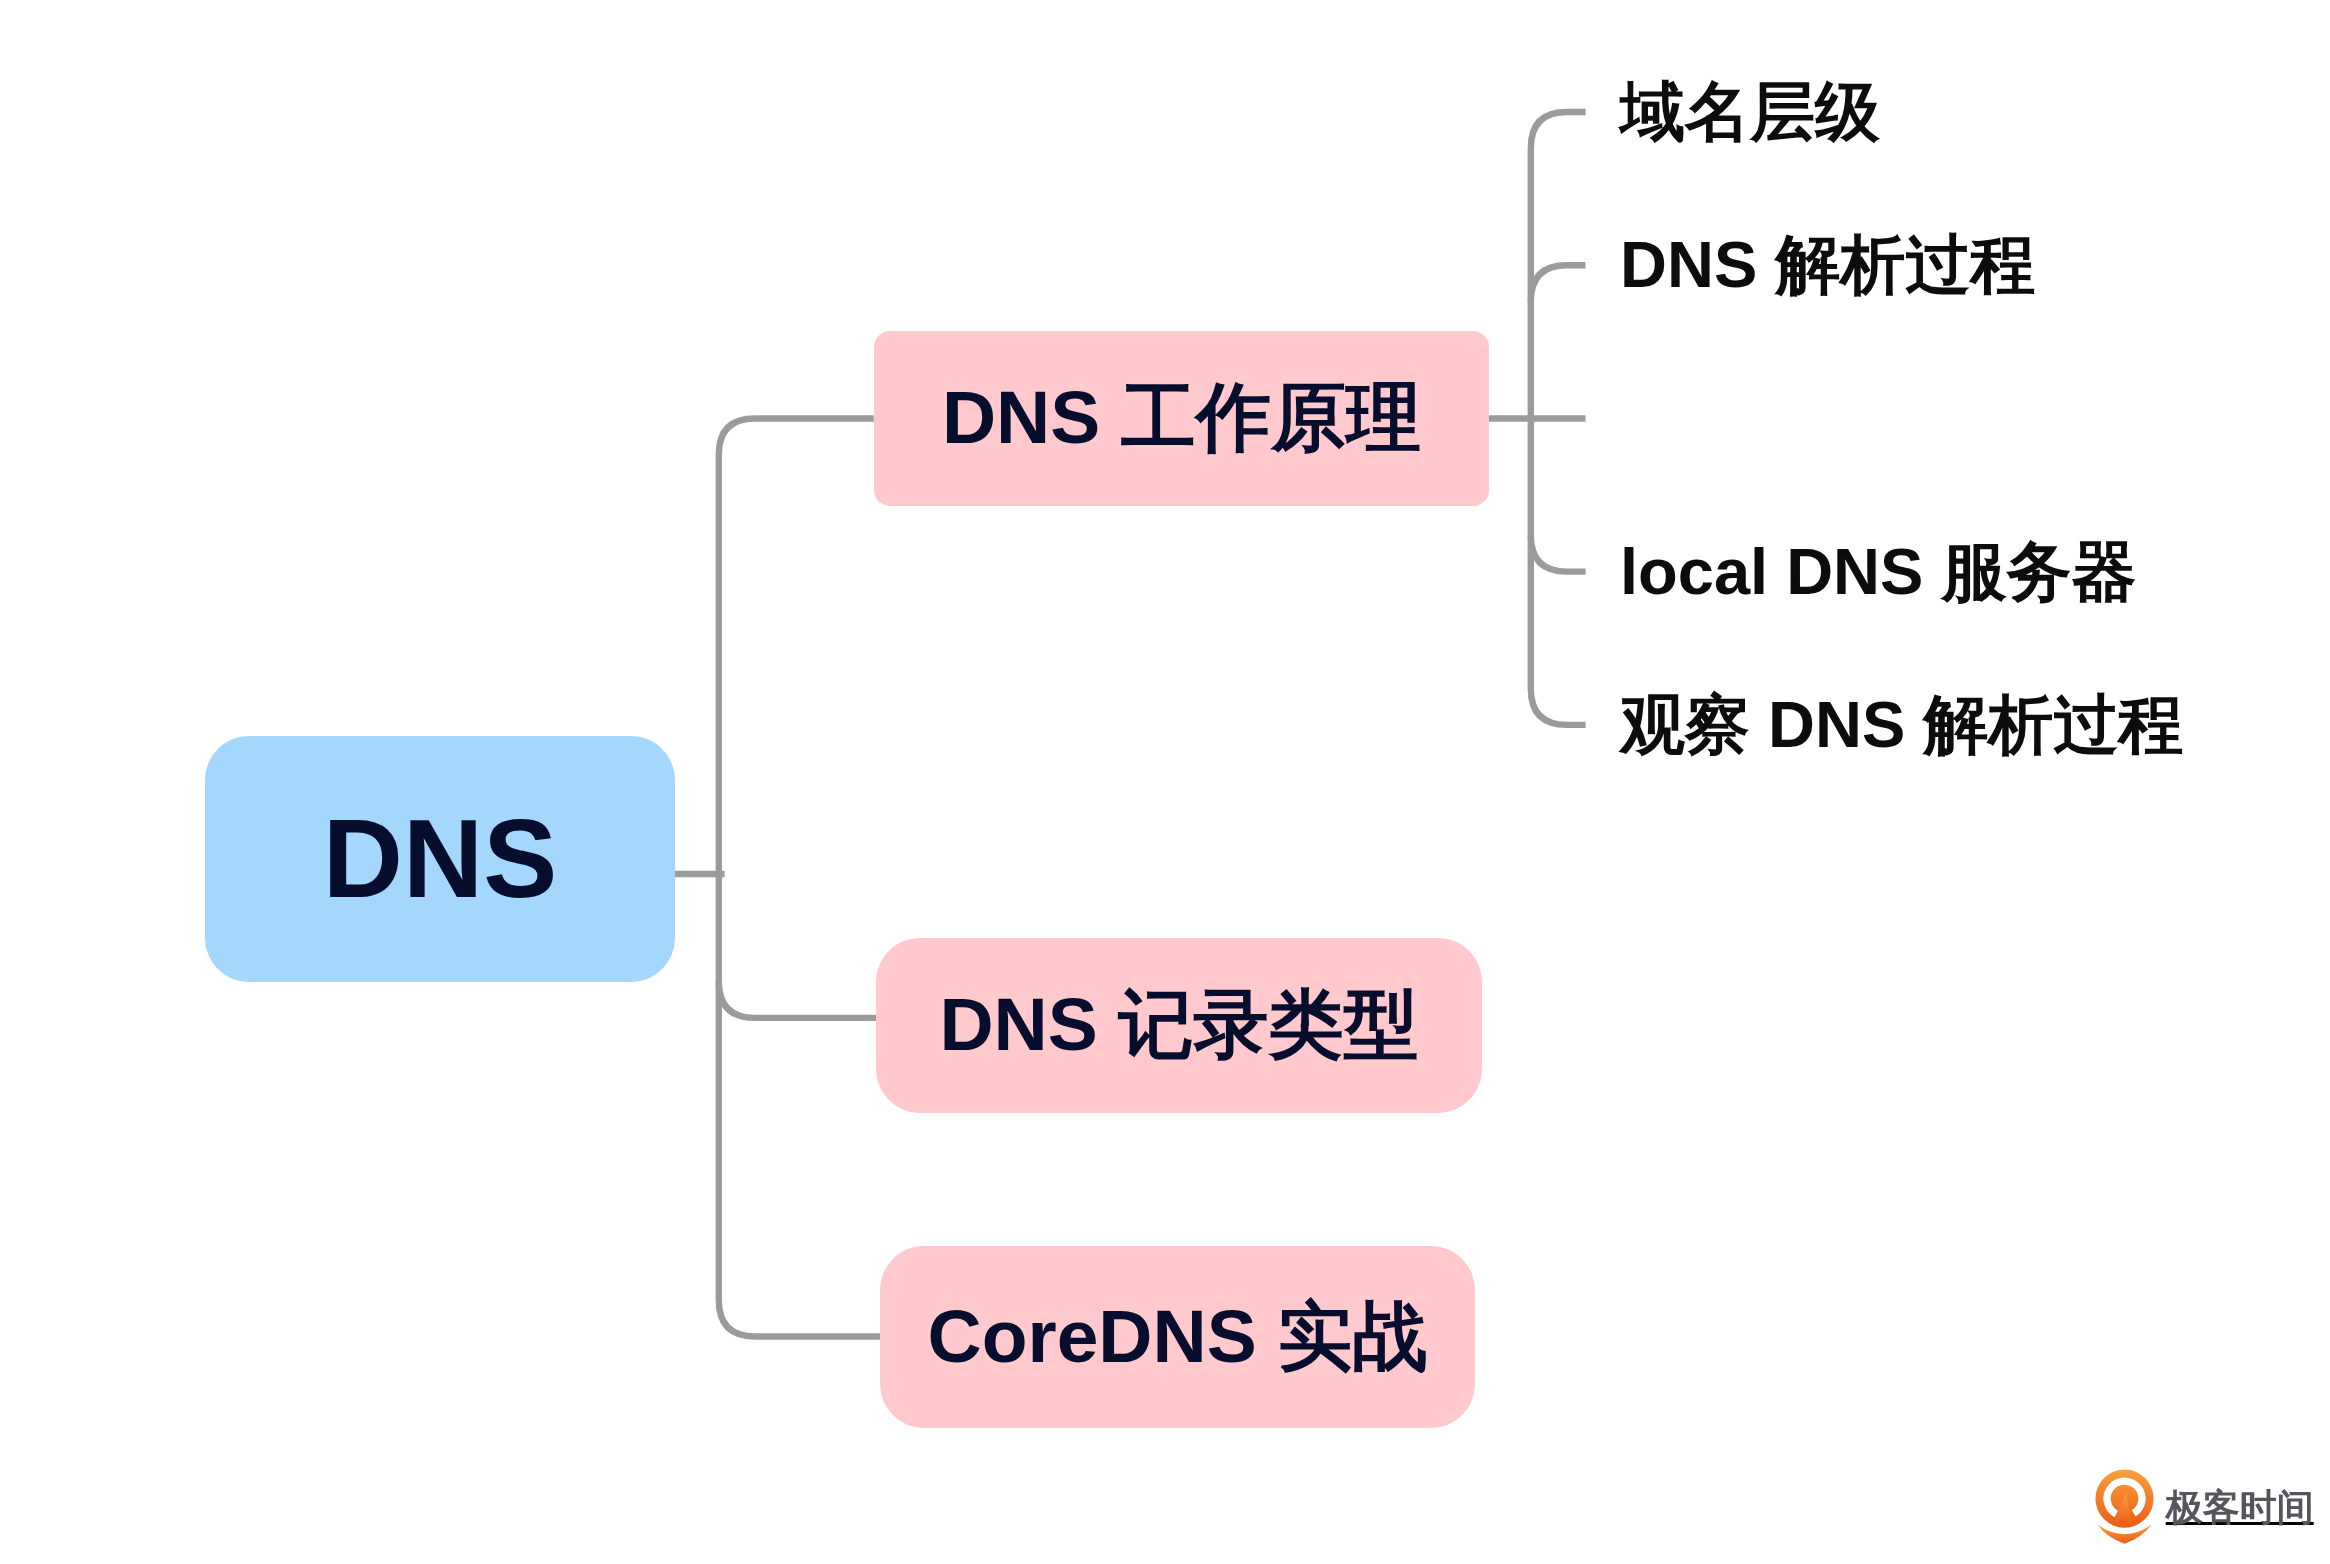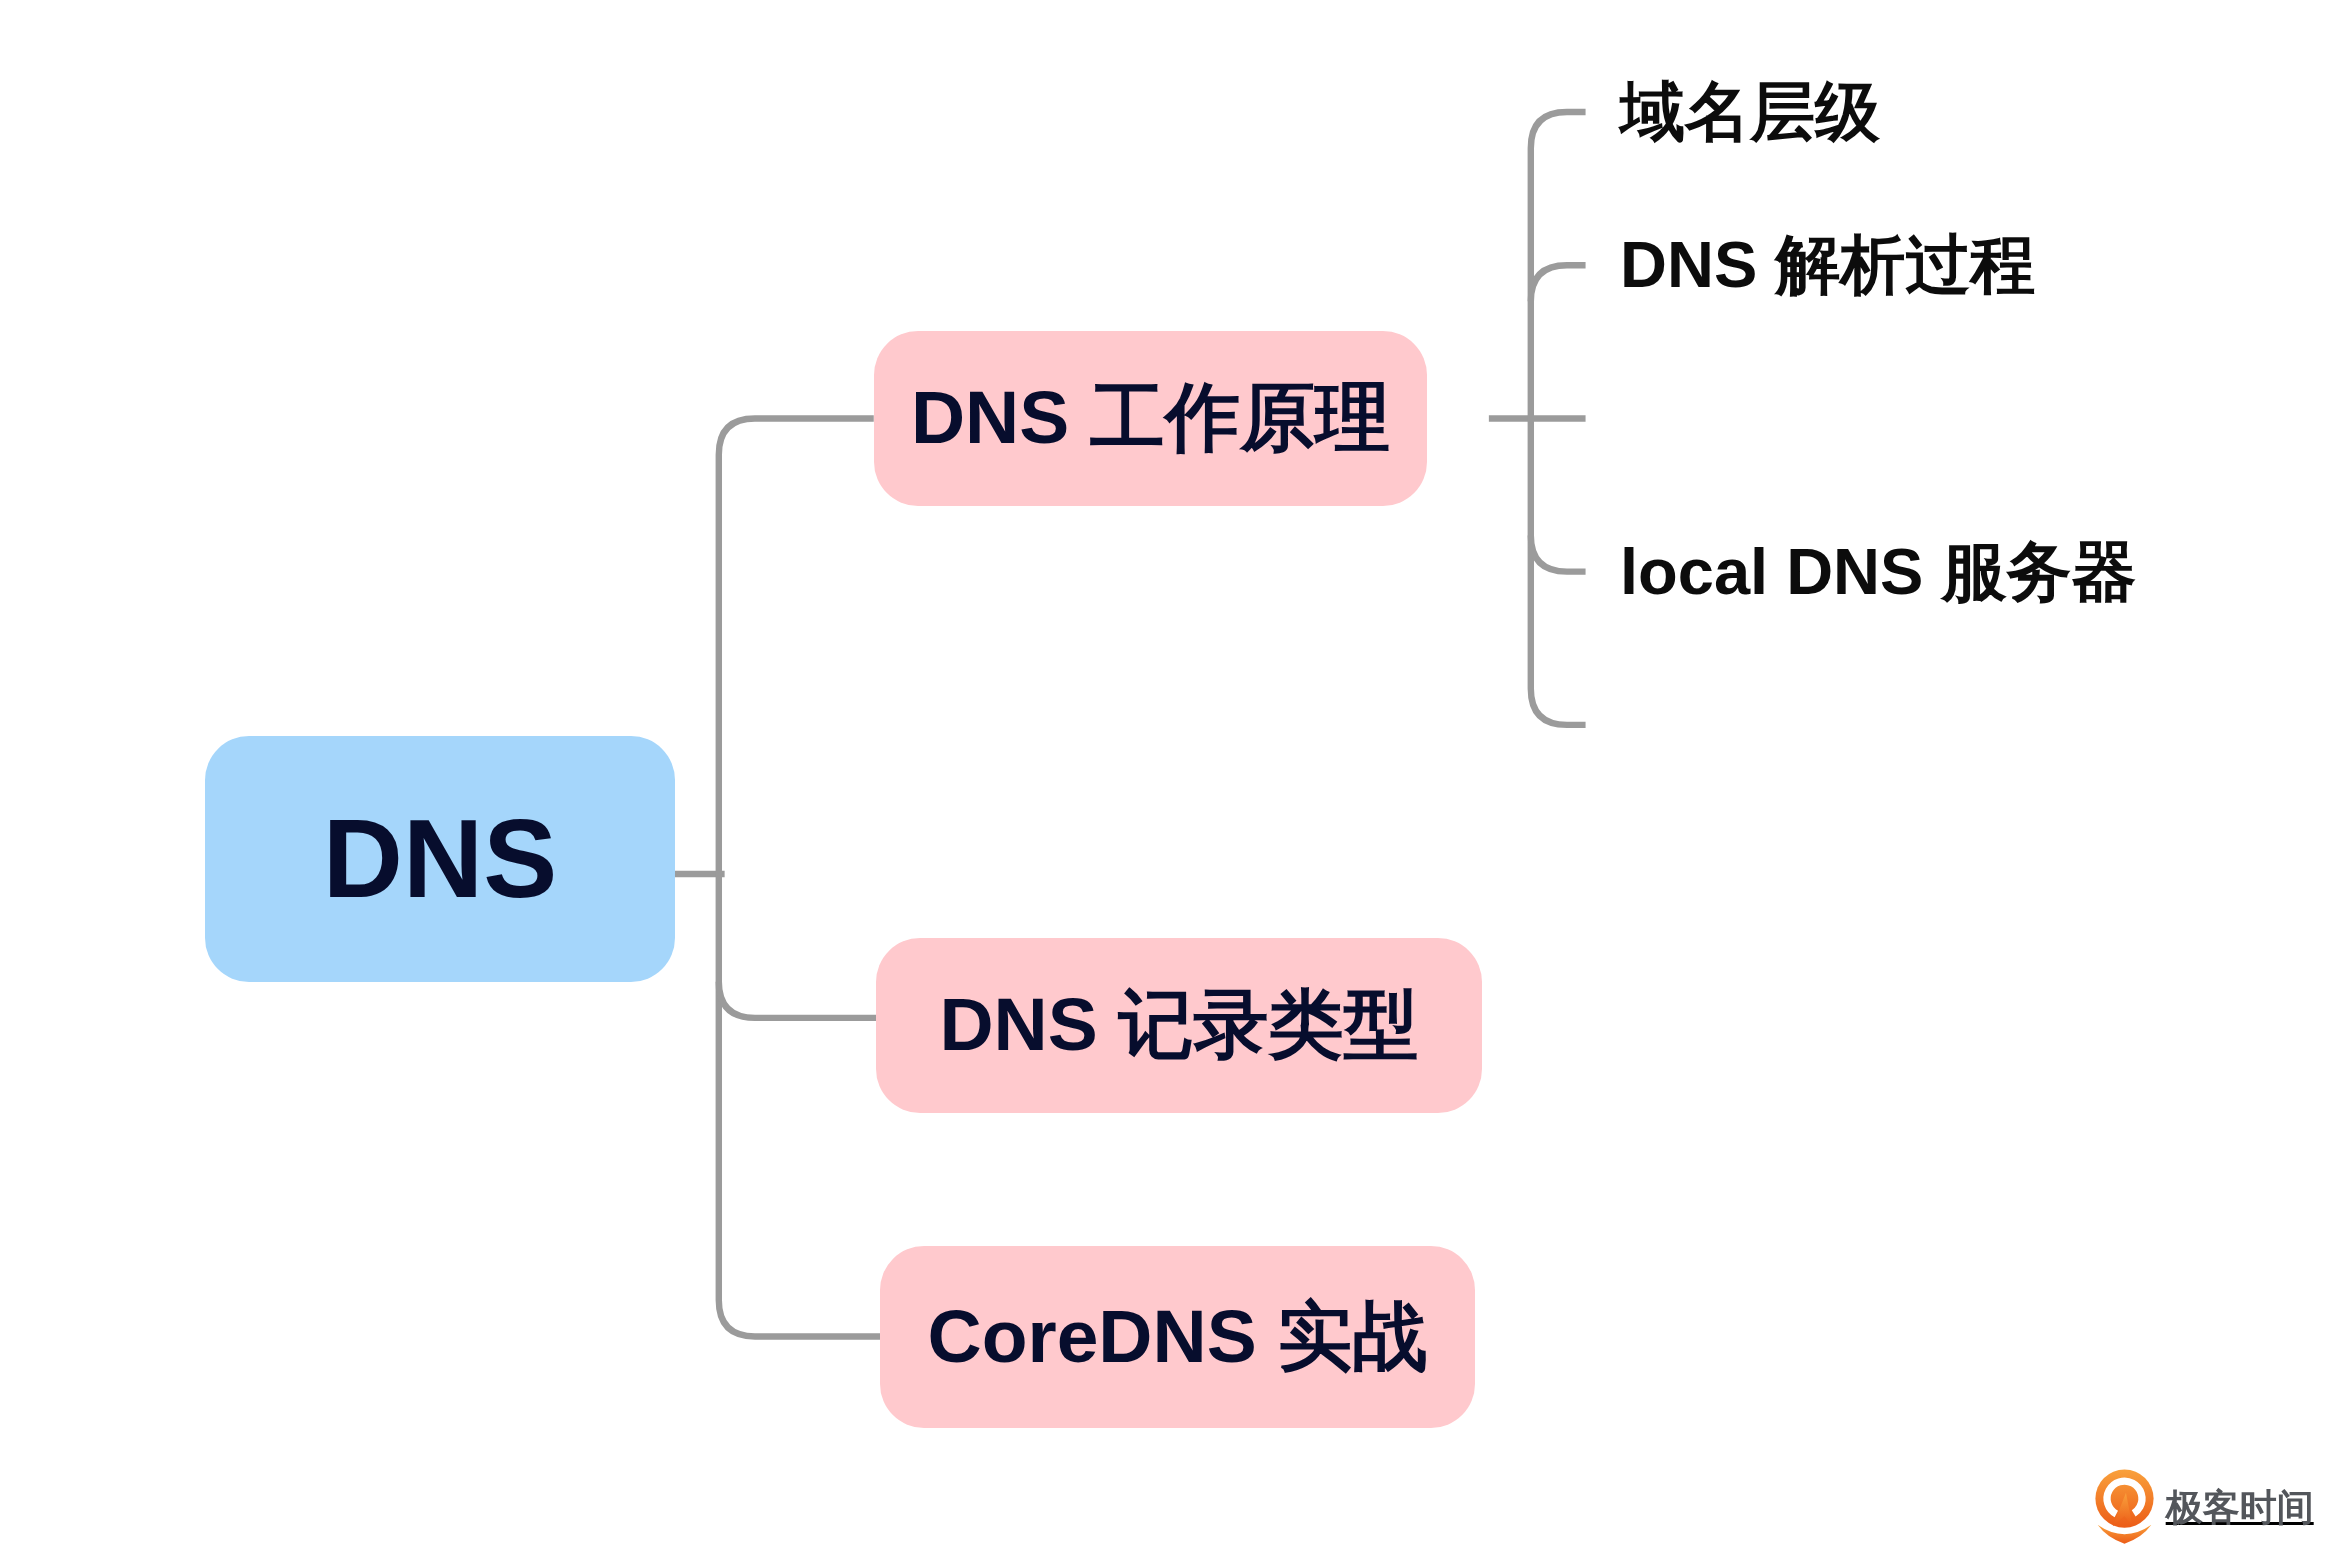--- a/index.html
+++ b/index.html
@@ -26,21 +26,21 @@
     font-weight: 600;
     color: #070d2d;
     box-sizing: border-box;
   }
   #root-node {
     left: 205px; top: 736px; width: 470px; height: 246px;
     background: #a5d6fb;
     font-size: 111px;
   }
   .branch-node { background: #ffc9cd; font-size: 75px; }
-  #branch-node-0 { left: 874px; top: 331px;  width: 553px; height: 175px; }
+  #branch-node-0 { left: 874px; top: 331px;  width: 615px; height: 175px; border-radius: 16px; }
   #branch-node-1 { left: 876px; top: 930px; width: 606px; height: 175px; margin-top: 8px; }
   #branch-node-2 { left: 880px; top: 1246px; width: 595px; height: 182px; }
   .leaf {
     position: absolute; left: 1620px; height: 87px;
     display: flex; align-items: center;
     font-size: 65px; font-weight: 600;
     color: #0c0c0c; white-space: nowrap;
   }
   #leaf-0 { top: 68px; align-items: center; }
   #leaf-1 { top: 221px; }
@@ -96,20 +96,23 @@
 
   <div class="leaf" id="leaf-0">
     <span>域名层级</span>
   </div>
   <div class="leaf" id="leaf-1">
     <span>DNS 解析过程</span>
   </div>
   <div class="leaf" id="leaf-3">
     <span>local DNS 服务器</span>
   </div>
+  <div class="leaf" id="leaf-4">
+    <span>观察 DNS 解析过程</span>
+  </div>
 
   <div id="footer-logo">
     <svg viewBox="0 0 100 110">
       <defs>
         <linearGradient id="gk-grad" x1="0" y1="0" x2="0" y2="1">
           <stop offset="0" stop-color="#f9a13c"></stop>
           <stop offset="1" stop-color="#ec5c17"></stop>
         </linearGradient>
       </defs>
       <circle cx="50" cy="42" r="40" fill="url(#gk-grad)"></circle>

